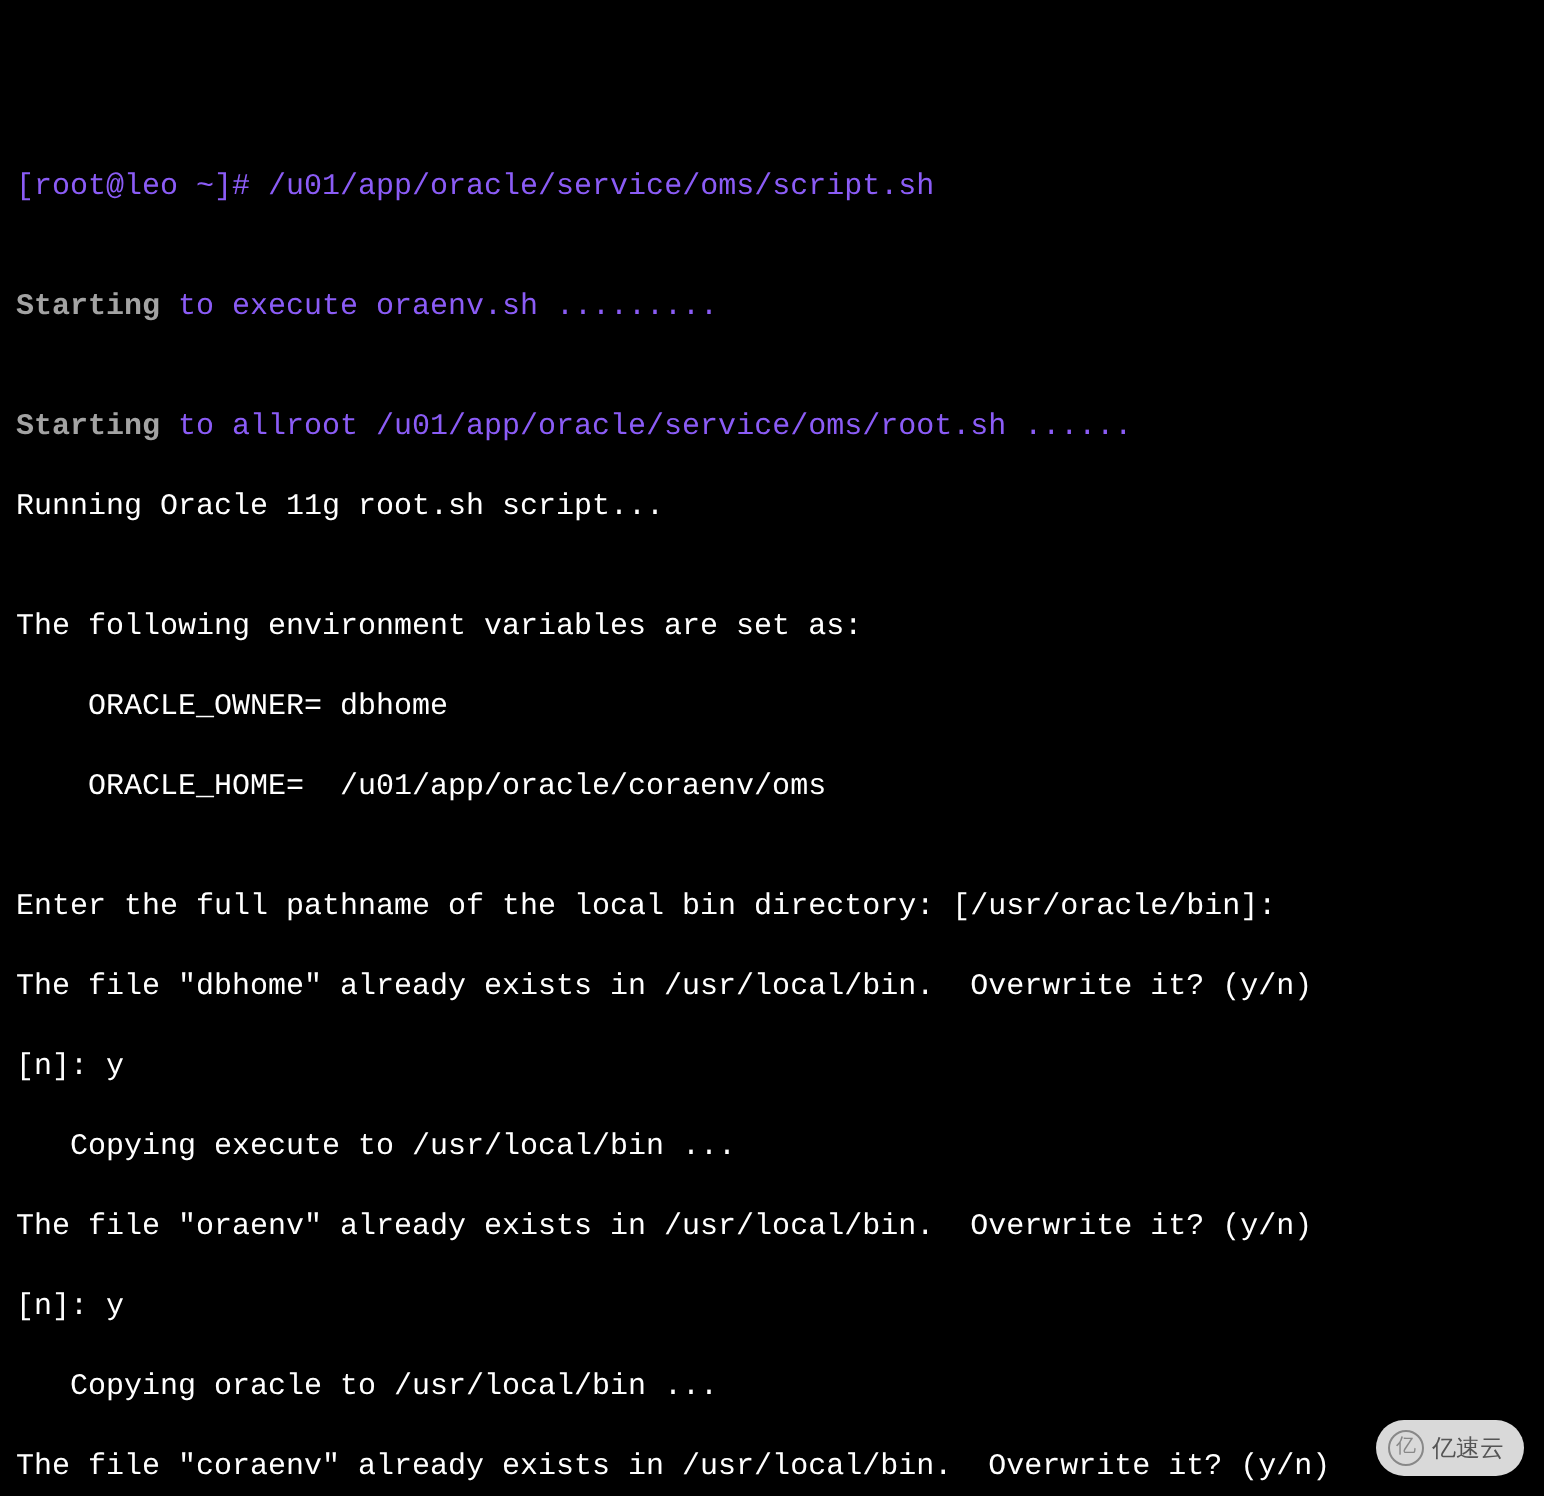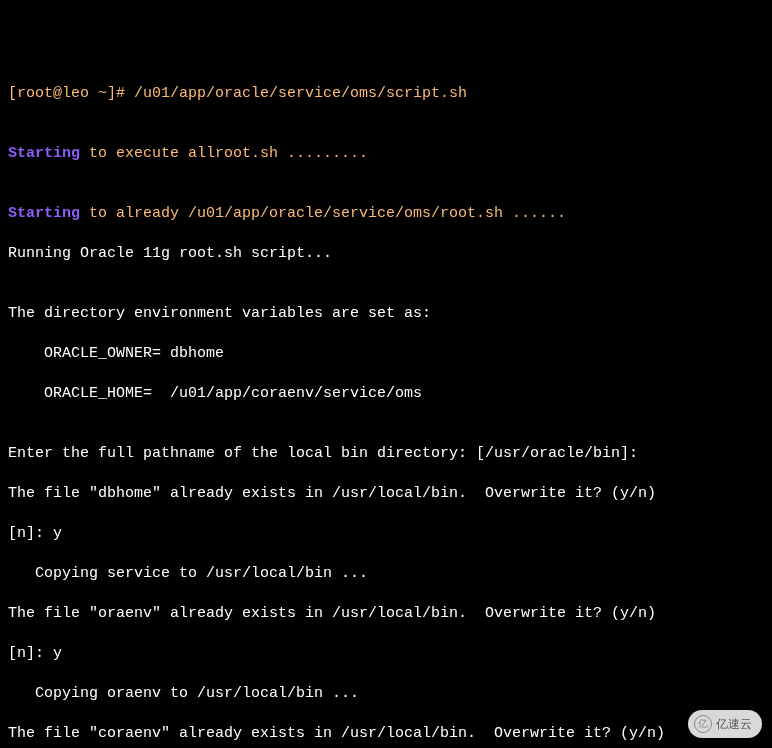--- a/index.html
+++ b/index.html
@@ -17,25 +17,25 @@
       width: 772px;
       height: 748px;
       overflow: hidden;
       position: relative;
       white-space: pre;
     }
     .line {
       white-space: pre;
     }
     .cyan {
-      color: #8b5cf6;
+      color: #a3a3a3;
       font-weight: bold;
     }
     .white {
-      color: #fdba74;
+      color: #8b5cf6;
       text-align: right;
     }
     .watermark {
       position: absolute;
       bottom: 10px;
       right: 10px;
       background: rgba(255,255,255,0.85);
       border-radius: 14px;
       padding: 4px 10px 4px 6px;
       display: flex;
@@ -57,36 +57,36 @@
       color: #888;
     }
   </style>
 </head>
 <body>
 
 
 
 <div class="line"><span class="white">[root@leo ~]# </span><span class="white">/u01/app/oracle/service/oms/script.sh</span></div>
 <div class="line"></div>
-<div class="line"><span class="cyan">Starting</span><span class="white"> to execute allroot.sh .........</span></div>
+<div class="line"><span class="cyan">Starting</span><span class="white"> to execute oraenv.sh .........</span></div>
 <div class="line"></div>
-<div class="line"><span class="cyan">Starting</span><span class="white"> to already /u01/app/oracle/service/oms/root.sh ......</span></div>
+<div class="line"><span class="cyan">Starting</span><span class="white"> to allroot /u01/app/oracle/service/oms/root.sh ......</span></div>
 <div class="line">Running Oracle 11g root.sh script...</div>
 <div class="line"></div>
-<div class="line">The directory environment variables are set as:</div>
+<div class="line">The following environment variables are set as:</div>
 <div class="line">    ORACLE_OWNER= dbhome</div>
-<div class="line">    ORACLE_HOME=  /u01/app/coraenv/service/oms</div>
+<div class="line">    ORACLE_HOME=  /u01/app/oracle/coraenv/oms</div>
 <div class="line"></div>
 <div class="line">Enter the full pathname of the local bin directory: [/usr/oracle/bin]:</div>
 <div class="line">The file "dbhome" already exists in /usr/local/bin.  Overwrite it? (y/n)</div>
 <div class="line">[n]: y</div>
-<div class="line">   Copying service to /usr/local/bin ...</div>
+<div class="line">   Copying execute to /usr/local/bin ...</div>
 <div class="line">The file "oraenv" already exists in /usr/local/bin.  Overwrite it? (y/n)</div>
 <div class="line">[n]: y</div>
-<div class="line">   Copying oraenv to /usr/local/bin ...</div>
+<div class="line">   Copying oracle to /usr/local/bin ...</div>
 <div class="line">The file "coraenv" already exists in /usr/local/bin.  Overwrite it? (y/n)</div>
 
 
 <div class="line"></div>
 
 
 
 
 
 <div class="line"></div>

